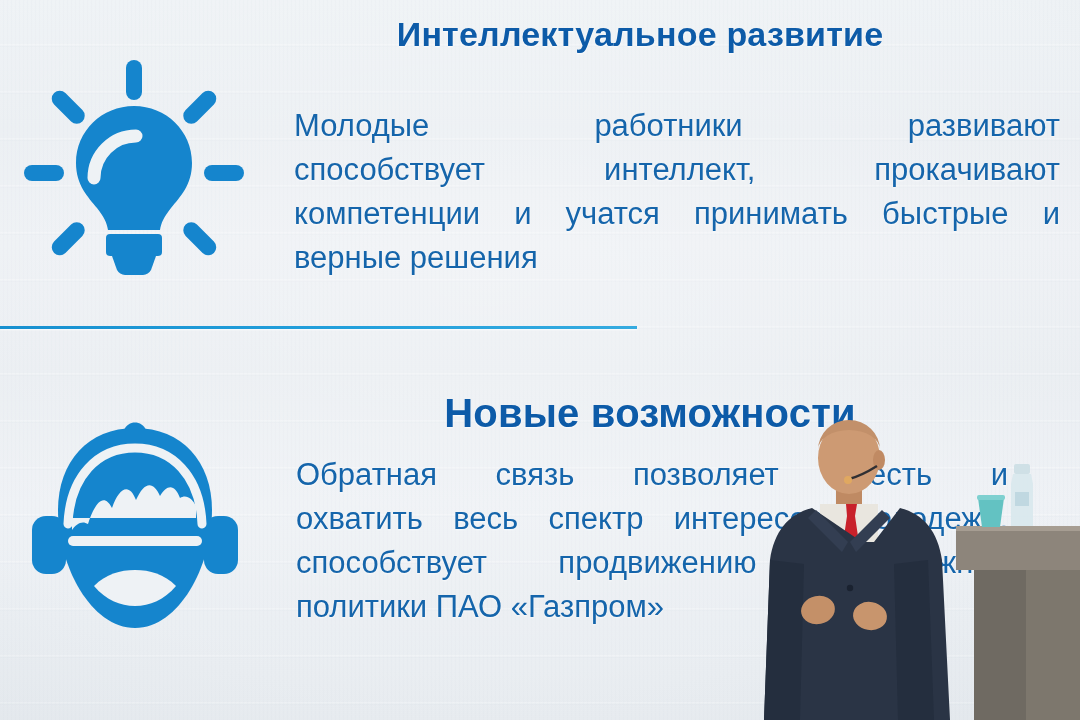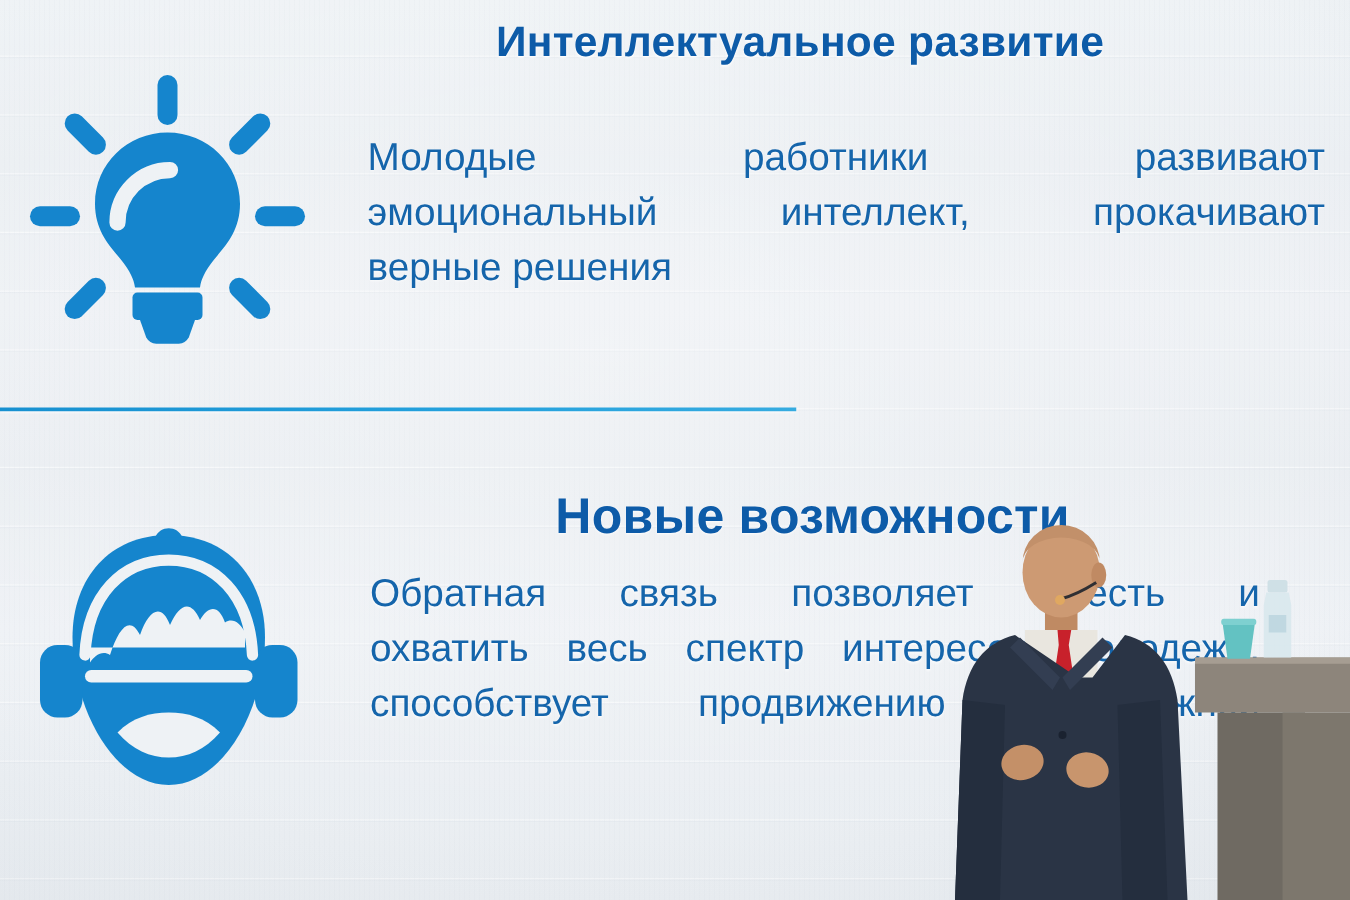--- a/index.html
+++ b/index.html
@@ -170,21 +170,22 @@
         </g>
 
         <path d="M72 120 a42 42 0 0 1 42 -42" fill="none" stroke="#eef2f5" stroke-width="13" stroke-linecap="round"></path>
       </svg>
     </div>
 
     <div class="block-title" id="title-1">Интеллектуальное развитие</div>
 
     <div class="block-body" id="body-1">
       <span class="ln">Молодые работники развивают</span>
-      <span class="ln">эмоциональный интеллект, прокачивают</span>
+      <span class="ln">способствует интеллект, прокачивают</span>
+      <span class="ln">компетенции и учатся принимать быстрые и</span>
       <span class="ln last">верные решения</span>
     </div>
 
     <div id="divider"></div>
 
     <div class="icon-box" id="icon-vr">
       <svg viewBox="0 0 222 220" xmlns="http://www.w3.org/2000/svg" aria-hidden="true">
         <g fill="#1585cd">
 
           <path d="M111 10
@@ -217,20 +218,21 @@
         <path d="M100 12 c4 -10 18 -10 22 0 z" fill="#1585cd"></path>
       </svg>
     </div>
 
     <div class="block-title" id="title-2">Новые возможности</div>
 
     <div class="block-body" id="body-2">
       <span class="ln">Обратная связь позволяет учесть и</span>
       <span class="ln">охватить весь спектр интересов молодежи,</span>
       <span class="ln">способствует продвижению молодежной</span>
+      <span class="ln last">политики ПАО «Газпром»</span>
     </div>
   </div>
 
   <div id="foreground">
     <svg viewBox="0 0 320 300" xmlns="http://www.w3.org/2000/svg" aria-hidden="true">
 
       <g>
         <rect x="196" y="106" width="124" height="44" fill="#8d857b"></rect>
         <rect x="196" y="106" width="124" height="5" fill="#a69d92"></rect>
         <rect x="214" y="150" width="70" height="150" fill="#6f6a62"></rect>

